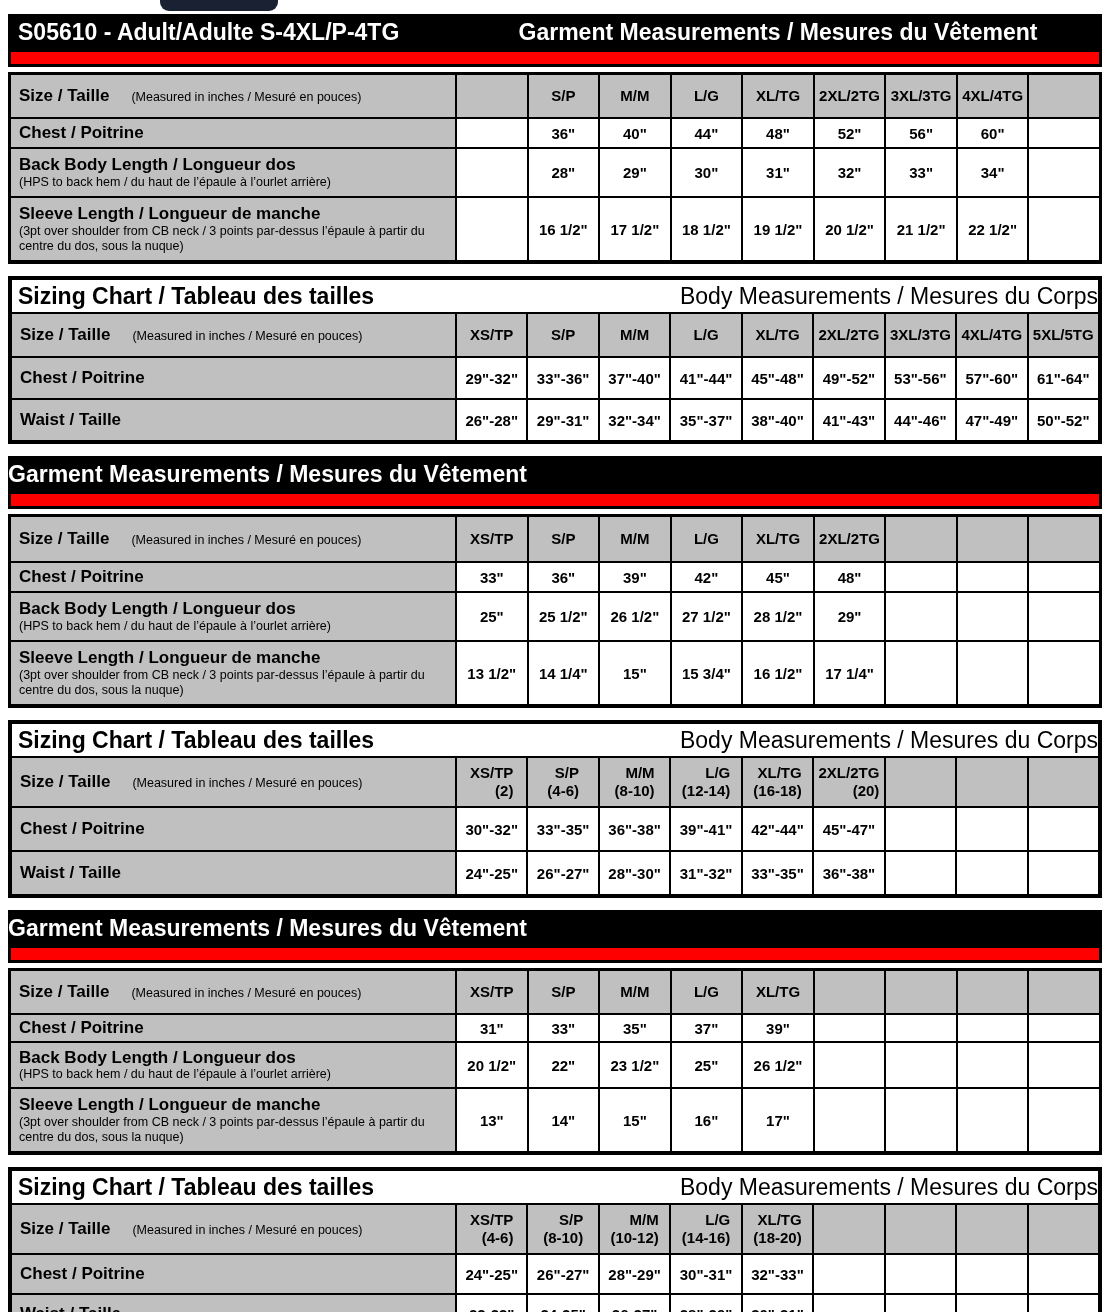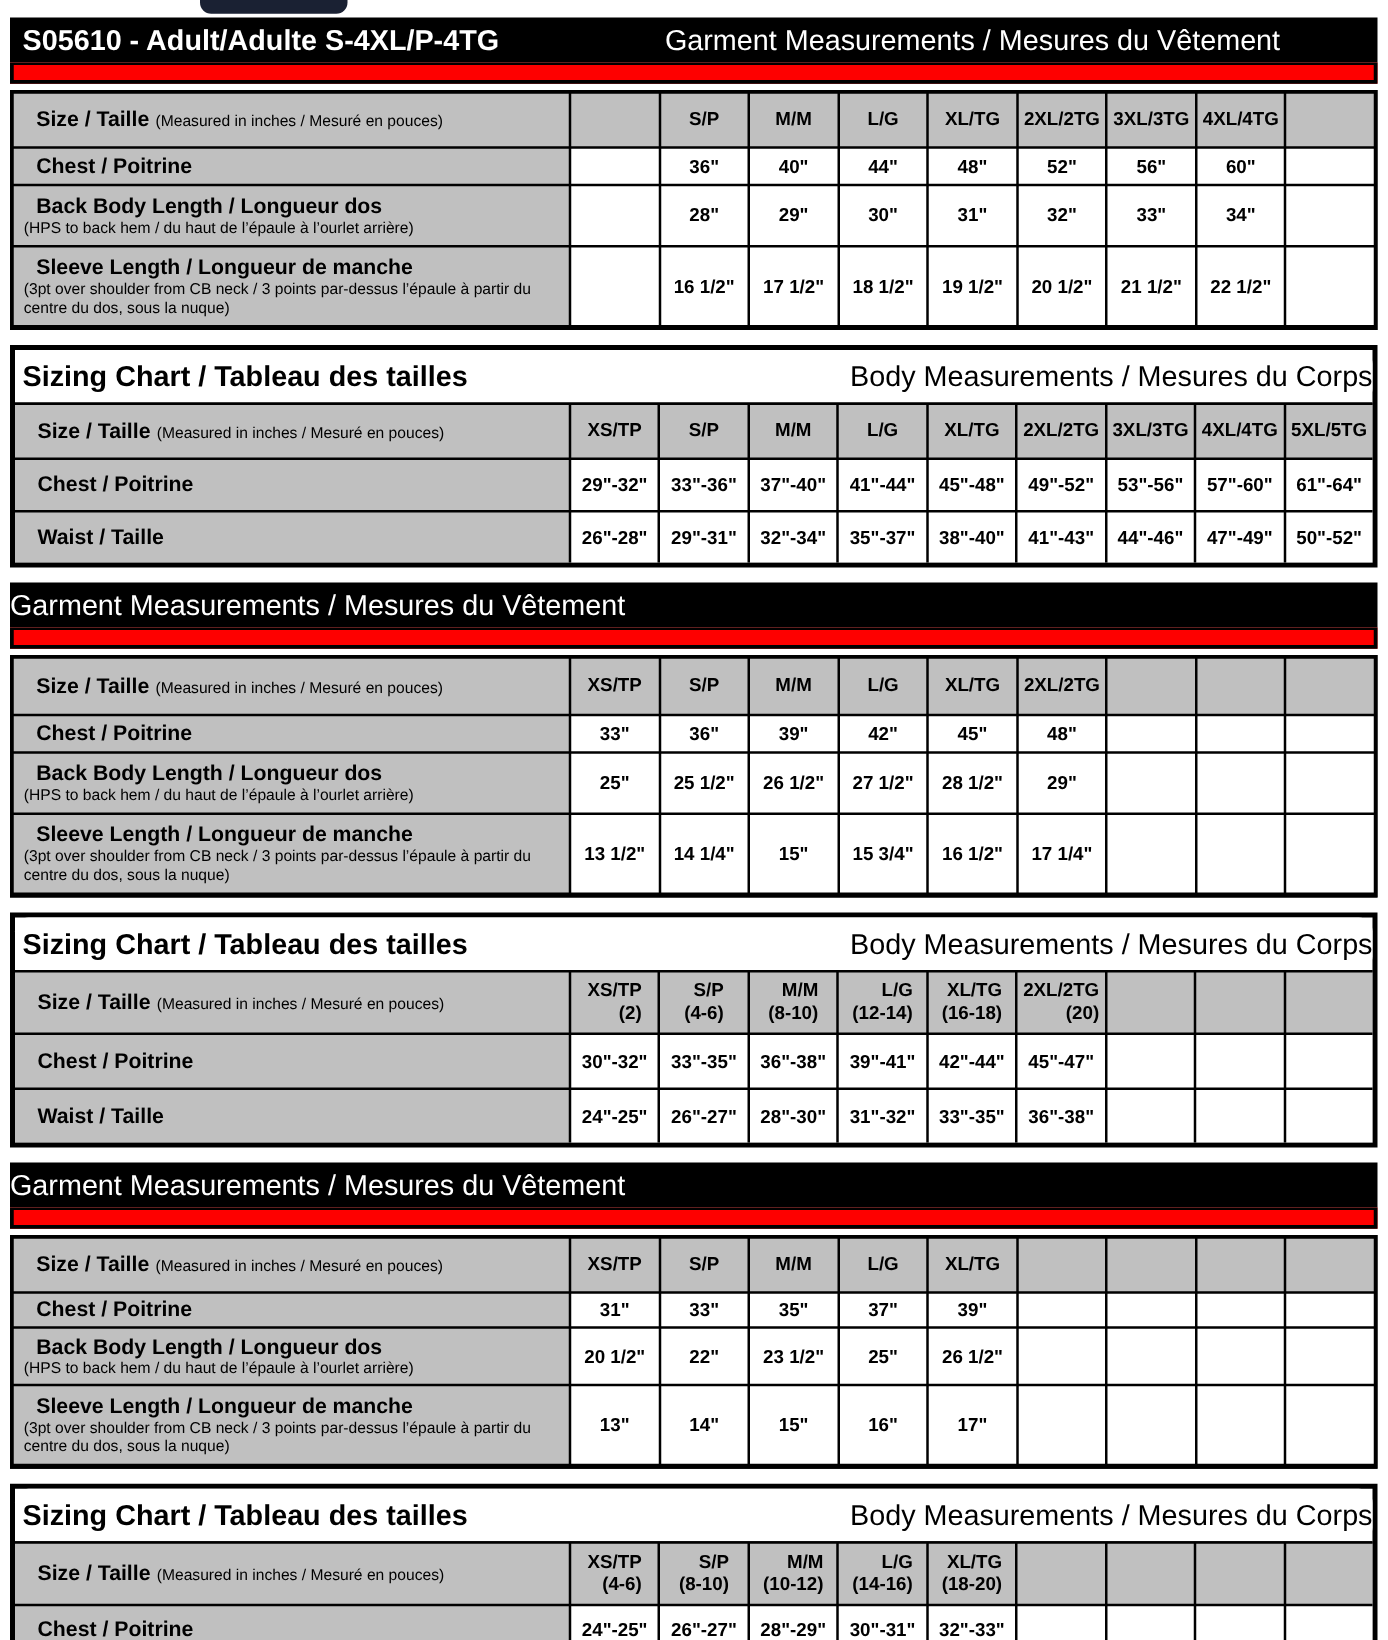--- a/index.html
+++ b/index.html
@@ -21,32 +21,32 @@
   #tables { padding: 14px 8px 0 8px; }
   .tbl { margin-bottom: 12px; }
 
   
   .titlebar {
     height: 36px; background: var(--band, #000);
     display: grid; grid-template-columns: 446px 1fr;
     align-items: center; color: #fff;
   }
   .titlebar .ttl { font-weight: bold; font-size: 23px; padding-left: 10px; white-space: nowrap; }
-  .titlebar .sub { font-weight: normal; font-size: 23px; text-align: center; white-space: nowrap; }
+  .titlebar .sub { font-weight: bold; font-size: 23px; text-align: center; white-space: nowrap; }
   .redbar {
     height: 17px; background: var(--red, #fe0000);
     border: 3px solid #000; border-top-width: 2px;
   }
   .pregap { height: 5px; }
 
   
   .sizing { border: 4px solid #000; }
   .s-title {
-    height: 42px; background: #fff;
-    display: grid; grid-template-columns: 443px 1fr; align-items: center; border-radius: 11px;
+    height: 32px; background: #fff;
+    display: grid; grid-template-columns: 443px 1fr; align-items: center;
   }
   .s-title .ttl { font-weight: bold; font-size: 23px; padding-left: 6px; white-space: nowrap; }
   .s-title .sub { font-weight: normal; font-size: 23px; text-align: right; white-space: nowrap; }
 
   
   .grid {
     display: grid;
     grid-template-columns: 444px repeat(9, 1fr);
     gap: 2px; background: #000;
     border: 3px solid #000; border-bottom-width: 4px;
@@ -56,22 +56,22 @@
     border: none; border-top: 2px solid #000;
   }
   .cell { display: flex; align-items: center; justify-content: center; }
   .hcell, .hlabel { background: var(--gray, #c0c0c0); }
   .hcell {
     font-weight: bold; font-size: 15px; text-align: right;
     white-space: pre-line; line-height: 1.2;
   }
   .dcell { background: #fff; font-weight: bold; font-size: 15px; white-space: nowrap; }
   .hlabel { justify-content: flex-start; padding-left: 8px; }
-  .lmain { font-weight: bold; font-size: 17px; line-height: 1.15; margin-left: 10px; }
-  .lnote-inline { font-size: 12.5px; font-weight: normal; margin-left: 5px; }
+  .lmain { font-weight: bold; font-size: 17px; line-height: 1.15; }
+  .lnote-inline { font-size: 12.5px; font-weight: normal; margin-left: 22px; }
   .rlabel {
     background: var(--gray, #c0c0c0);
     flex-direction: column; align-items: flex-start; justify-content: center;
     padding: 2px 8px;
   }
   .rlabel .lnote { font-size: 12.5px; font-weight: normal; line-height: 1.2; }
 
   
   #t0 .grid { grid-template-rows: 42px 28px 47px 62px; }
   #t1 .grid { grid-template-rows: 42px 40px 40px; }

